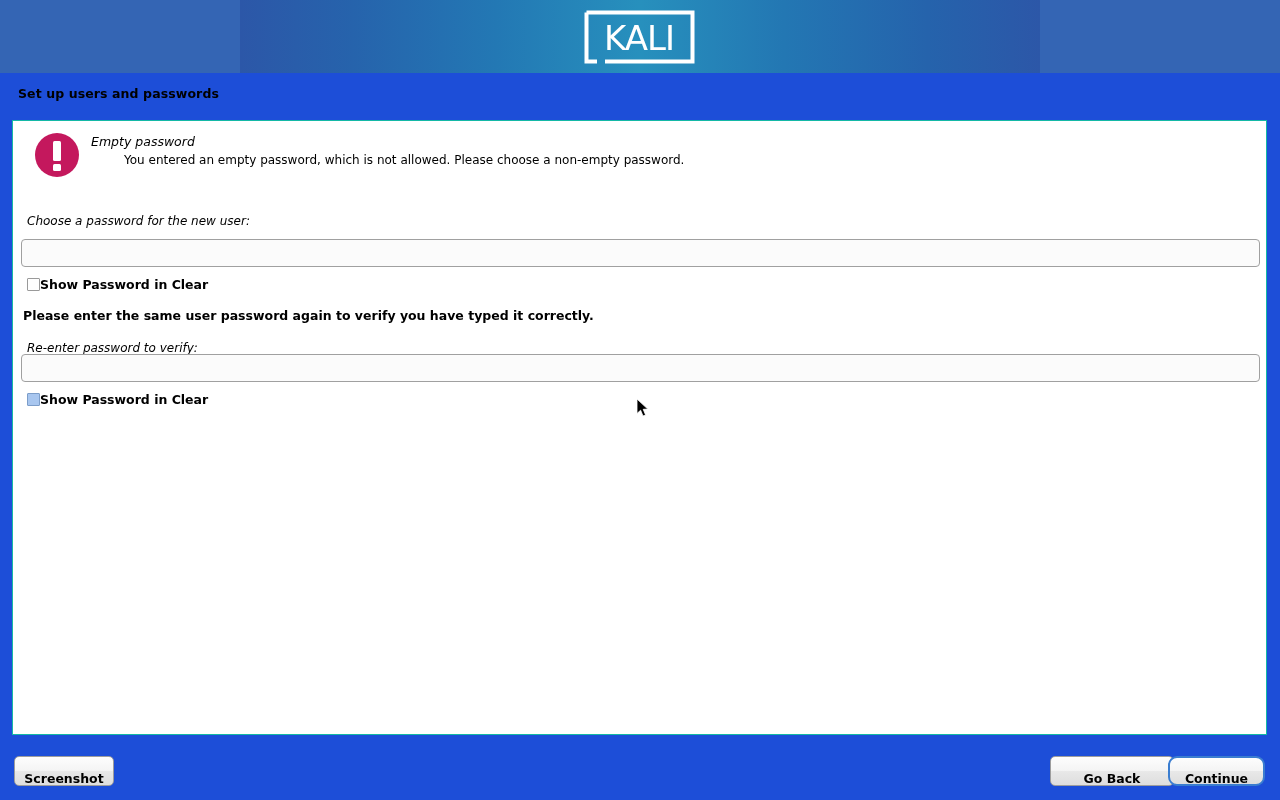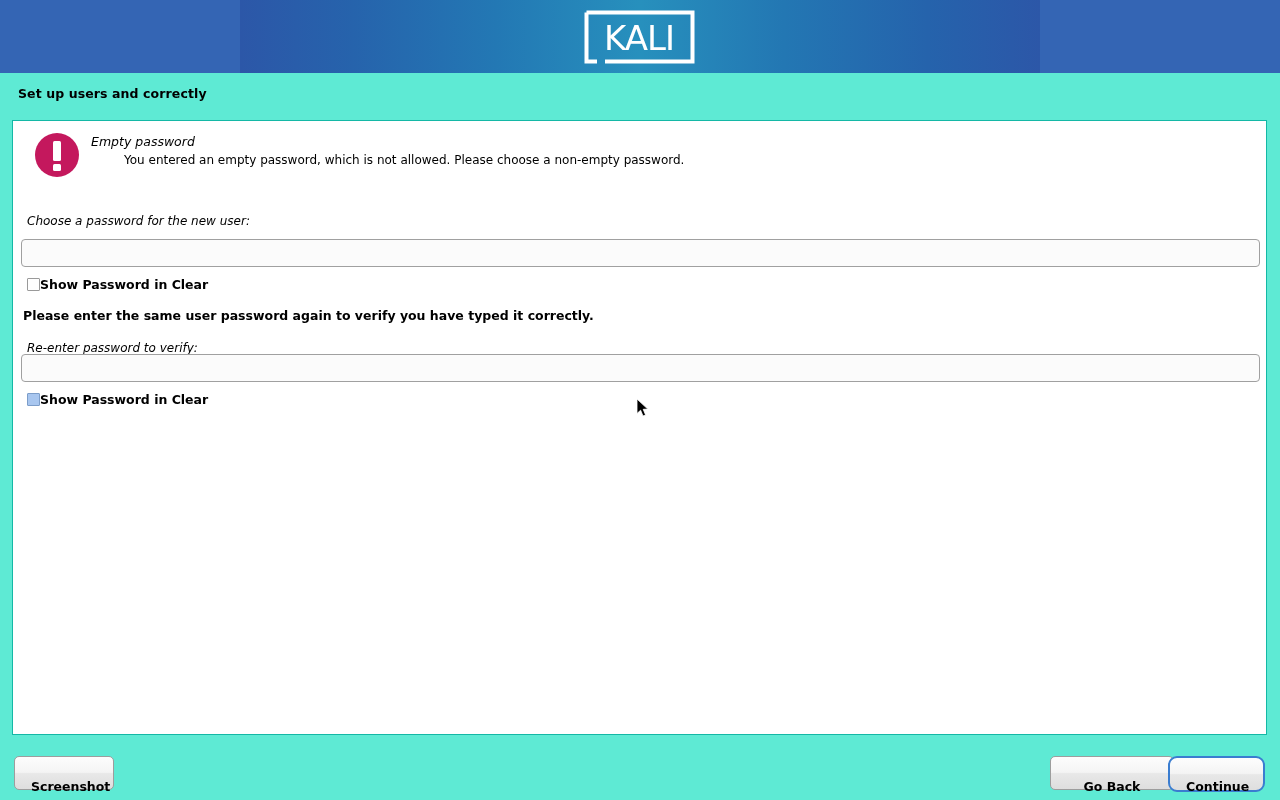--- a/index.html
+++ b/index.html
@@ -9,21 +9,21 @@
     height: 800px;
     overflow: hidden;
     background: #ffffff;
     font-family: "DejaVu Sans", "Liberation Sans", sans-serif;
   }
 
   #app {
     position: relative;
     width: 1280px;
     height: 800px;
-    background: #5eead4;
+    background: #1d4ed8;
   }
 
   
   .banner {
     position: absolute;
     left: 0;
     top: 0;
     width: 1280px;
     height: 73px;
     background: #3465b4;
@@ -172,21 +172,21 @@
     box-sizing: border-box;
     height: 30px;
     border: 1px solid #9d9d9d;
     border-radius: 5px;
     background: linear-gradient(180deg, #fdfdfd 0%, #f4f4f4 48%, #e8e8e8 52%, #dedede 100%);
     font-family: "DejaVu Sans", "Liberation Sans", sans-serif;
     font-size: 12.5px;
     font-weight: bold;
     color: #000000;
     cursor: default;
-    padding: 16px;
+    padding: 8px;
     text-align: center;
     line-height: 28px;
   }
   .btn.default-btn {
     border: 2px solid #3a7dd0;
     border-radius: 9px;
     line-height: 26px;
   }
 
   #btn-screenshot { left: 14px; top: 756px; width: 100px; }
@@ -213,21 +213,21 @@
     <div class="banner-gradient"></div>
     <div class="kali-logo">
       <svg width="113" height="56" viewBox="0 0 113 56" xmlns="http://www.w3.org/2000/svg">
 
         <path d="M3.5 3.5 H109.5 V52.5 H22 M3.5 3.5 V52.5 H14" fill="none" stroke="#ffffff" stroke-width="4" stroke-linecap="butt"></path>
         <text x="56" y="41" text-anchor="middle" font-family="&quot;DejaVu Sans&quot;, &quot;Liberation Sans&quot;, sans-serif" font-size="34" fill="#ffffff" letter-spacing="-1">KALI</text>
       </svg>
     </div>
   </div>
 
-  <div class="page-title">Set up users and correctly</div>
+  <div class="page-title">Set up users and passwords</div>
 
   <div class="panel">
 
     <div class="error-block">
       <div class="error-icon">
         <svg width="46" height="46" viewBox="0 0 46 46" xmlns="http://www.w3.org/2000/svg">
           <circle cx="23" cy="23" r="22" fill="#c4185d"></circle>
           <rect x="19" y="9" width="8" height="20" rx="1.5" fill="#ffffff"></rect>
           <rect x="19" y="32" width="8" height="7" rx="1.5" fill="#ffffff"></rect>
         </svg>

